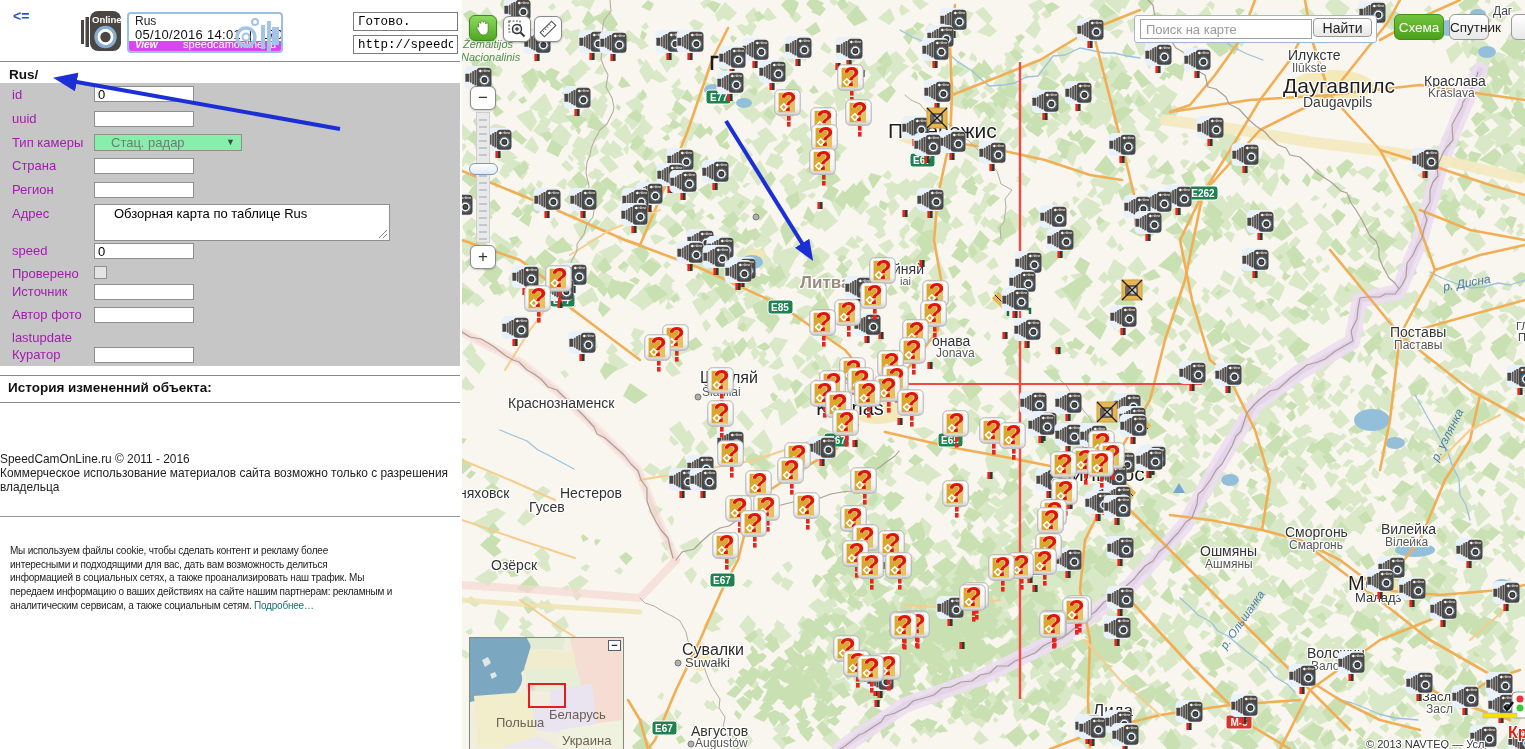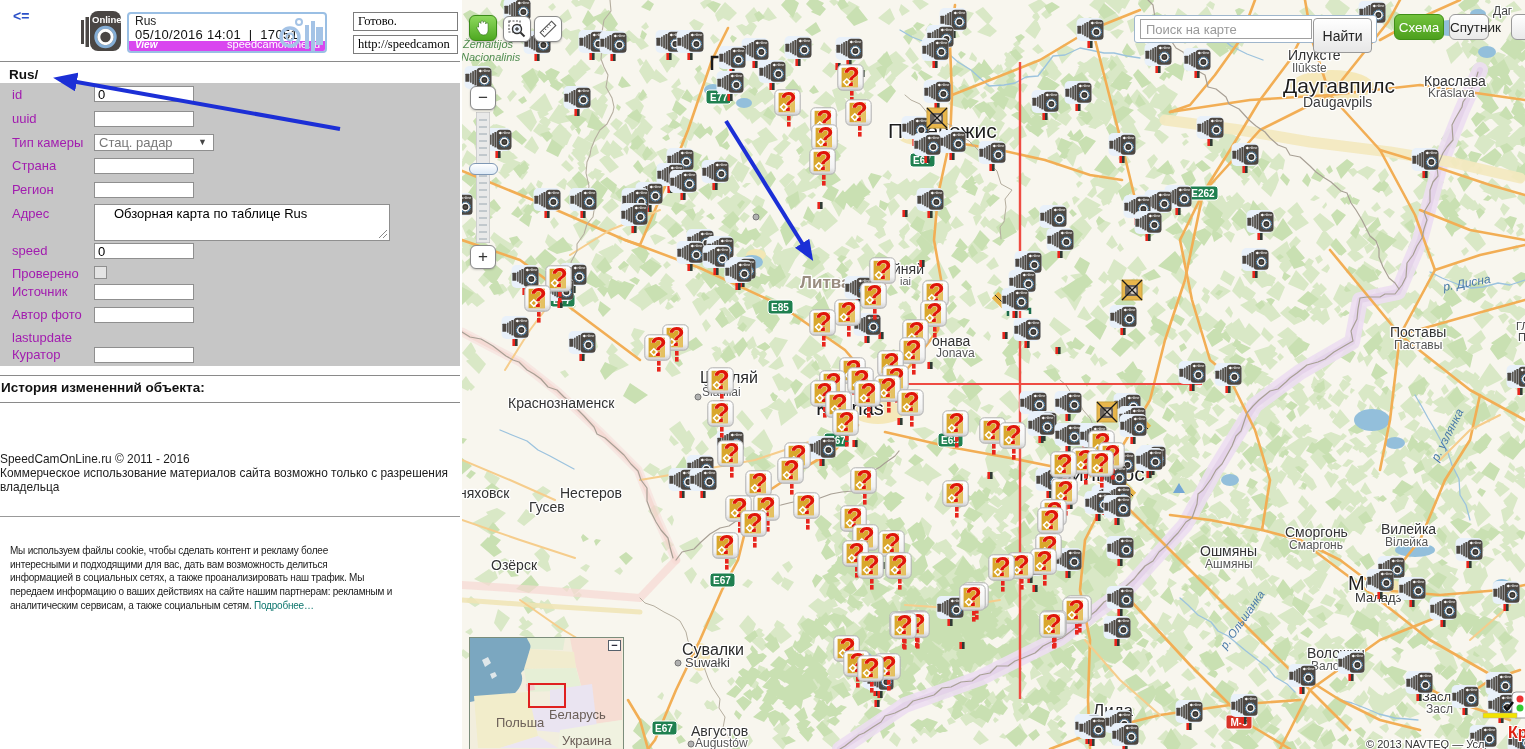--- a/index.html
+++ b/index.html
@@ -1,56 +1,56 @@
 <!DOCTYPE html>
 <html><head><meta charset="utf-8"><title>SpeedCamOnLine</title>
 <style>
 *{margin:0;padding:0;box-sizing:border-box}
 html,body{width:1525px;height:749px;overflow:hidden;background:#fff;font-family:"Liberation Sans",sans-serif}
 #wrap{position:relative;width:1525px;height:749px}
 #panel{position:absolute;left:0;top:0;width:461px;height:749px;background:#fff}
 #back{position:absolute;left:13px;top:8px;color:#2a50c8;font-weight:bold;font-size:14px;text-decoration:none}
 #logo{position:absolute;left:81px;top:10px}
 #logocam{position:absolute;left:0;top:0}
-#logobox{position:absolute;left:46px;top:2px;width:200px;height:41px;background:#fff;border:2px solid #9abfe4;border-radius:4px;overflow:hidden}
+#logobox{position:absolute;left:46px;top:2px;width:156px;height:41px;background:#fff;border:2px solid #9abfe4;border-radius:4px;overflow:hidden}
 .lb1{position:absolute;left:6px;top:0px;font-size:12px;color:#222}
 .lb2{position:absolute;left:6px;top:13px;font-size:13px;color:#111;white-space:nowrap;letter-spacing:0.3px}
 .lb3{position:absolute;left:0;bottom:0;width:100%;height:10px;background:#d946ef}
 .lview{position:absolute;left:6px;top:-2px;font-size:10px;color:#fff;font-style:italic;font-weight:bold}
 .lsite{position:absolute;right:5px;top:-3px;font-size:11px;color:#fff}
-#ready,#urlbox{position:absolute;left:353px;width:105px;height:19px;border:1px solid #7c7c7c;font-size:12.5px;font-family:Liberation Serif, serif;padding:0 4px;color:#000}
+#ready,#urlbox{position:absolute;left:353px;width:105px;height:19px;border:1px solid #7c7c7c;font-size:12.5px;font-family:Liberation Mono, monospace;padding:0 4px;color:#000}
 #ready{top:12px}
 #urlbox{top:35px}
 .hr{position:absolute;left:0;width:460px;height:1px;background:#8a8a8a}
 #rus{position:absolute;left:9px;top:67px;font-size:13.5px;font-weight:bold;color:#111}
 #form{position:absolute;left:0;top:83px;width:460px;height:283px;background:#c6c6c6}
 .lbl{position:absolute;left:12px;font-size:13px;color:#a21caf}
 .inp{position:absolute;left:94px;width:100px;height:16px;border:1px solid #8f8f8f;font-size:13px;font-family:"Liberation Sans",sans-serif;padding:0 3px;background:#fff}
-#sel{position:absolute;left:94px;top:51px;width:120px;height:17px;border:1px solid #8f8f8f;background:#ffffff;font-size:13px;color:#777;padding:0 4px}
+#sel{position:absolute;left:94px;top:51px;width:148px;height:17px;border:1px solid #8f8f8f;background:#86efac;font-size:13px;color:#777;padding:0 16px}
 #selarr{position:absolute;right:6px;top:2px;font-size:9px;color:#444}
 #ta{position:absolute;left:94px;top:121px;width:296px;height:37px;border:1px solid #8f8f8f;background:#fff;font-size:13px;color:#000;padding:1px 19px}
 #chk{position:absolute;left:94px;top:183px;width:13px;height:13px;background:#e4e4e4;border:1px solid #8f8f8f}
-#hist{position:absolute;left:1px;top:380px;font-size:13.5px;font-weight:bold;color:#111}
+#hist{position:absolute;left:8px;top:380px;font-size:13.5px;font-weight:bold;color:#111}
 #copy{position:absolute;left:0;top:452px;width:460px;text-align:left;font-size:11.9px;color:#1c1c1c;line-height:14px;white-space:nowrap}
 #cookie{position:absolute;left:10px;top:544px;width:452px;font-size:10px;color:#1c1c1c;line-height:13.7px;white-space:nowrap;letter-spacing:-0.22px}
 #more{color:#0f766e;text-decoration:none}
 #map{position:absolute;left:462px;top:0;width:1063px;height:749px;overflow:hidden;background:#f8f6ee}
 #btnhand,#btnmag,#btnrul{position:absolute;width:28px;height:26px;border-radius:6px;border:1px solid #8a8a8a;box-shadow:0 1px 2px rgba(0,0,0,0.25);display:flex;align-items:center;justify-content:center}
 #btnhand{left:7px;top:15px;background:linear-gradient(#8ed95e,#4ea821);border-color:#3c8a1a}
 #btnmag{left:41px;top:16px;background:#fff}
 #btnrul{left:72px;top:16px;background:#fff}
 #zminus,#zplus{position:absolute;left:8px;width:26px;height:24px;background:#fff;border:1px solid #8a8a8a;border-radius:6px;font-size:17px;color:#333;text-align:center;line-height:22px;box-shadow:0 1px 2px rgba(0,0,0,0.2)}
 #zminus{top:86px}
 #zplus{top:245px}
 #ztrack{position:absolute;left:14px;top:112px;width:14px;height:131px}
 #zhandle{position:absolute;left:7px;top:163px;width:29px;height:12px;background:linear-gradient(#fff,#dce9f6);border:1px solid #7f98b5;border-radius:6px}
 #search{position:absolute;left:672px;top:15px;width:243px;height:28px;background:#fff;border:1px solid #9fb6cc;border-radius:3px}
 #sinput{position:absolute;left:5px;top:3px;width:172px;height:20px;border:1px solid #a0a0a0;font-size:13px;font-family:"Liberation Sans",sans-serif;padding:0 5px;color:#333}
 #sinput::placeholder{color:#9a9a9a}
-#sbtn{position:absolute;right:4px;top:2px;width:59px;height:35px;background:linear-gradient(#fff,#e7e7e7);border:1px solid #999;border-radius:4px;font-size:14px;font-family:"Liberation Sans",sans-serif;color:#222}
+#sbtn{position:absolute;right:4px;top:2px;width:59px;height:19px;background:linear-gradient(#fff,#e7e7e7);border:1px solid #999;border-radius:4px;font-size:14px;font-family:"Liberation Sans",sans-serif;color:#222}
 #bscheme{position:absolute;left:932px;top:14px;width:50px;height:26px;background:linear-gradient(#72c23c,#4da01e);border:1px solid #3f8f17;border-radius:6px;color:#fff;font-size:13.5px;font-family:"Liberation Sans",sans-serif}
 #bsat{position:absolute;left:987px;top:14px;width:40px;height:26px;background:linear-gradient(#fff,#e9e9e9);border:1px solid #999;border-radius:6px;color:#222;font-size:13.5px;font-family:"Liberation Sans",sans-serif}
 #bpart{position:absolute;left:1049px;top:14px;width:16px;height:26px;background:linear-gradient(#fff,#e9e9e9);border:1px solid #999;border-radius:6px 0 0 6px}
 #minimap{position:absolute;left:7px;top:637px;width:155px;height:113px;background:#f2eedd;border:1.5px solid #7b8d7b;overflow:hidden}
 #mmbtn{position:absolute;right:2px;top:2px;width:13px;height:11px;background:#fff;border:1px solid #55606b;font-size:11px;line-height:8px;text-align:center;color:#223;font-weight:bold}
 </style></head>
 <body>
 <div id="wrap">
 
 <div id="panel">

